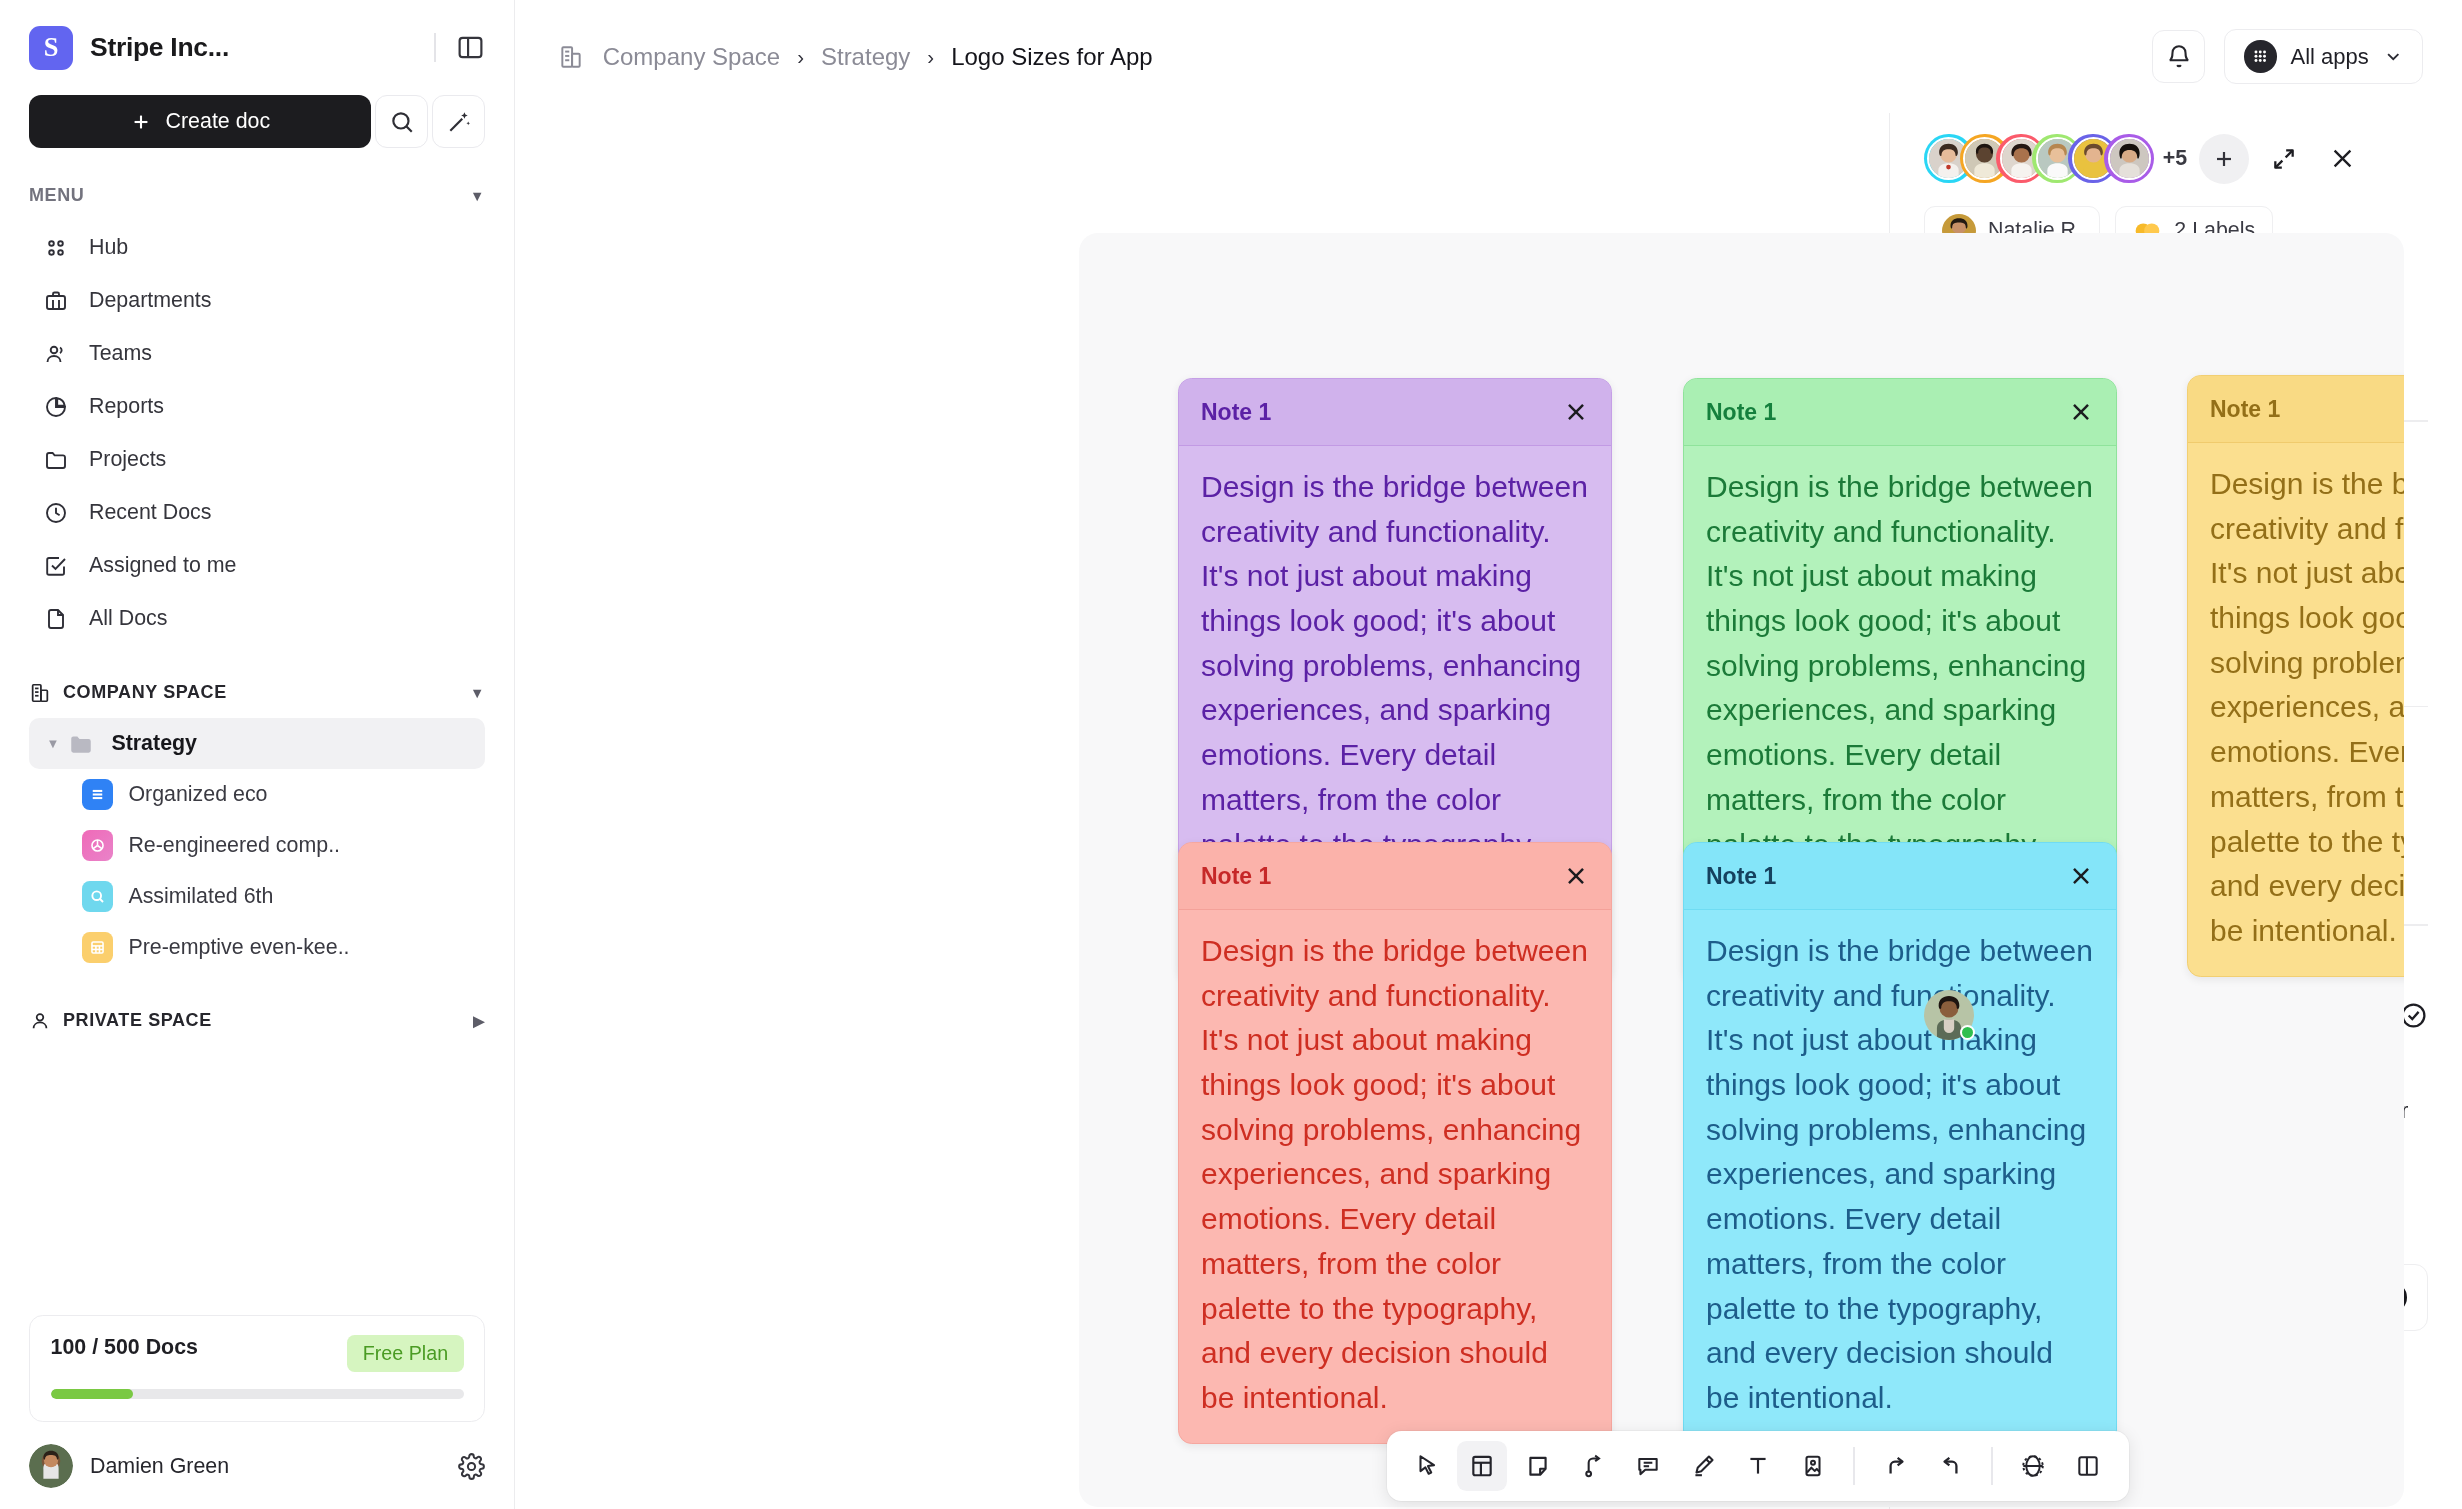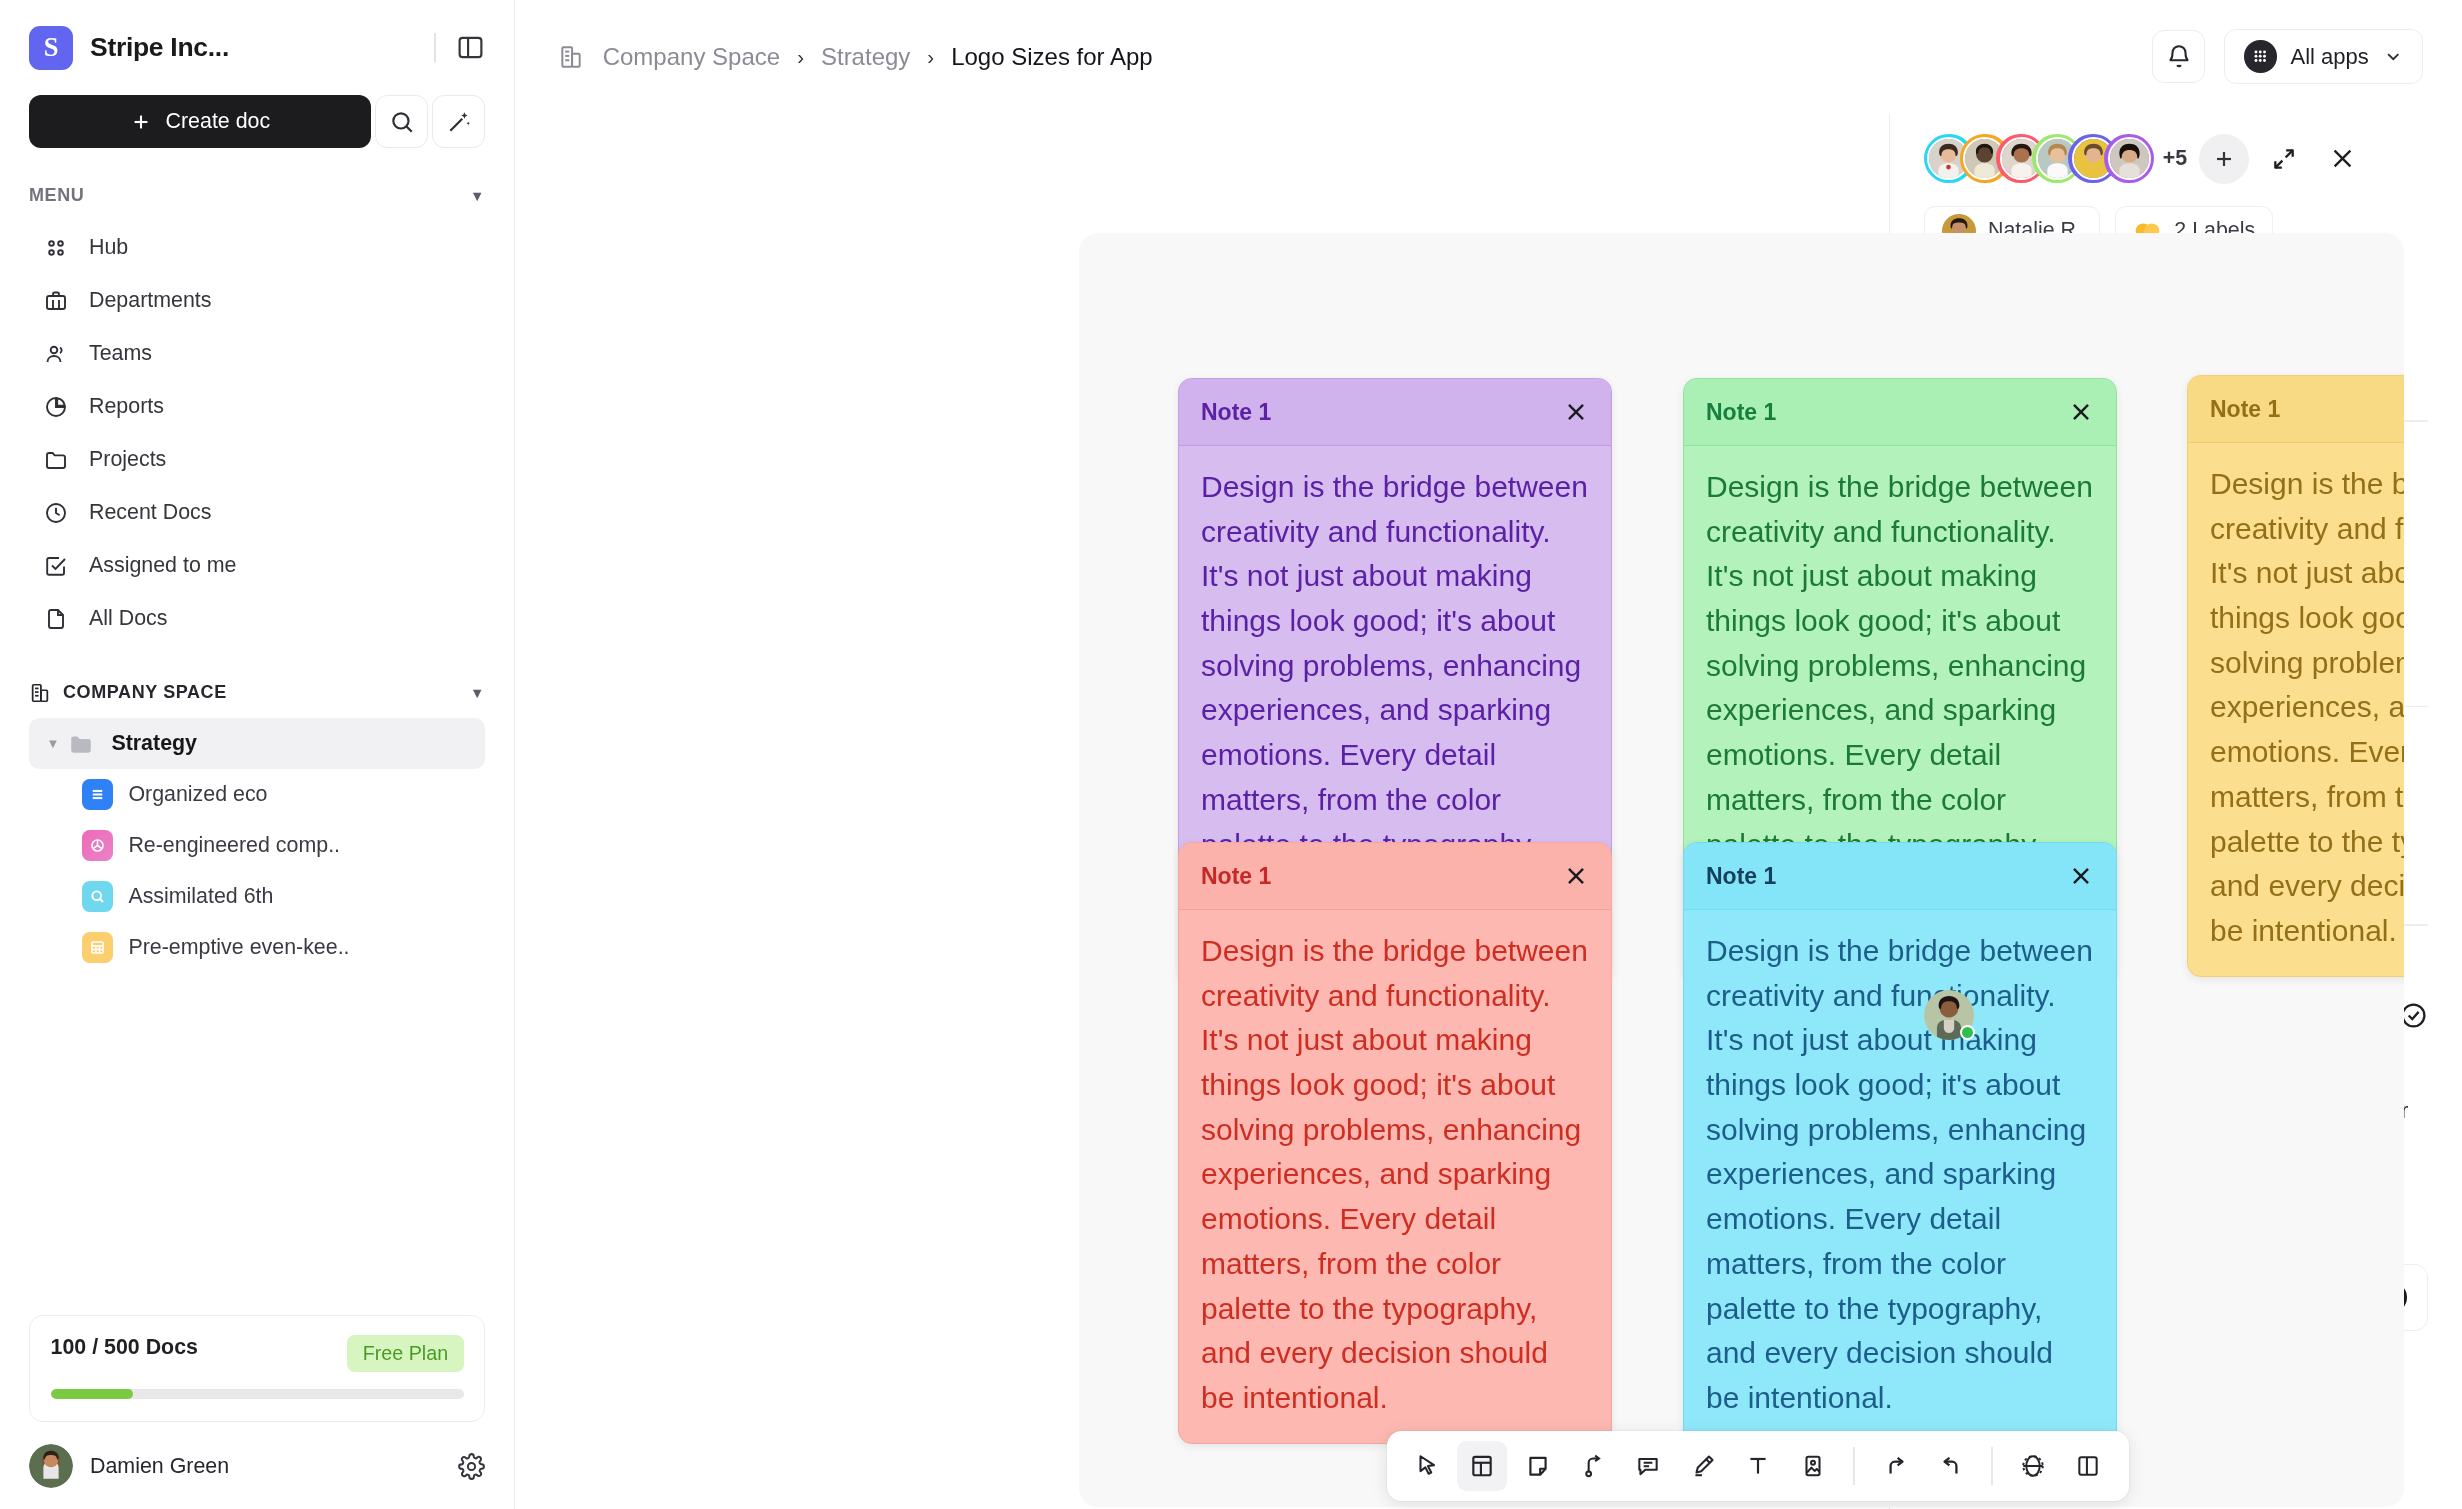--- a/index.html
+++ b/index.html
@@ -366,20 +366,30 @@
               <rect x="5" y="5" width="14" height="14" rx="1.5"></rect>
               <line x1="5" y1="10" x2="19" y2="10"></line>
               <line x1="10" y1="10" x2="10" y2="19"></line>
               <line x1="14.5" y1="10" x2="14.5" y2="19"></line>
               <line x1="5" y1="14.5" x2="19" y2="14.5"></line>
             </svg>
           </span>
         <span>Pre-emptive even-kee..</span>
       </div>
 
+      <div class="sec-head dark">
+        <span class="sh-icon">
+            <svg width="22" height="22" viewBox="0 0 24 24" fill="none" stroke="currentColor" stroke-width="1.9">
+              <circle cx="12" cy="8" r="3.6"></circle>
+              <path d="M5 20c0-3.9 3.1-6.4 7-6.4s7 2.5 7 6.4"></path>
+            </svg>
+          </span>
+        <span>PRIVATE SPACE</span>
+        <span class="caret">▶</span>
+      </div>
     </div>
 
     <div class="sb-bottom">
       <div class="quota">
         <div class="quota-top">
           <span class="quota-txt">100 / 500 Docs</span>
           <span class="plan-badge">Free Plan</span>
         </div>
         <div class="bar">
             <div class="bar-fill" style="width: 20%;"></div>

